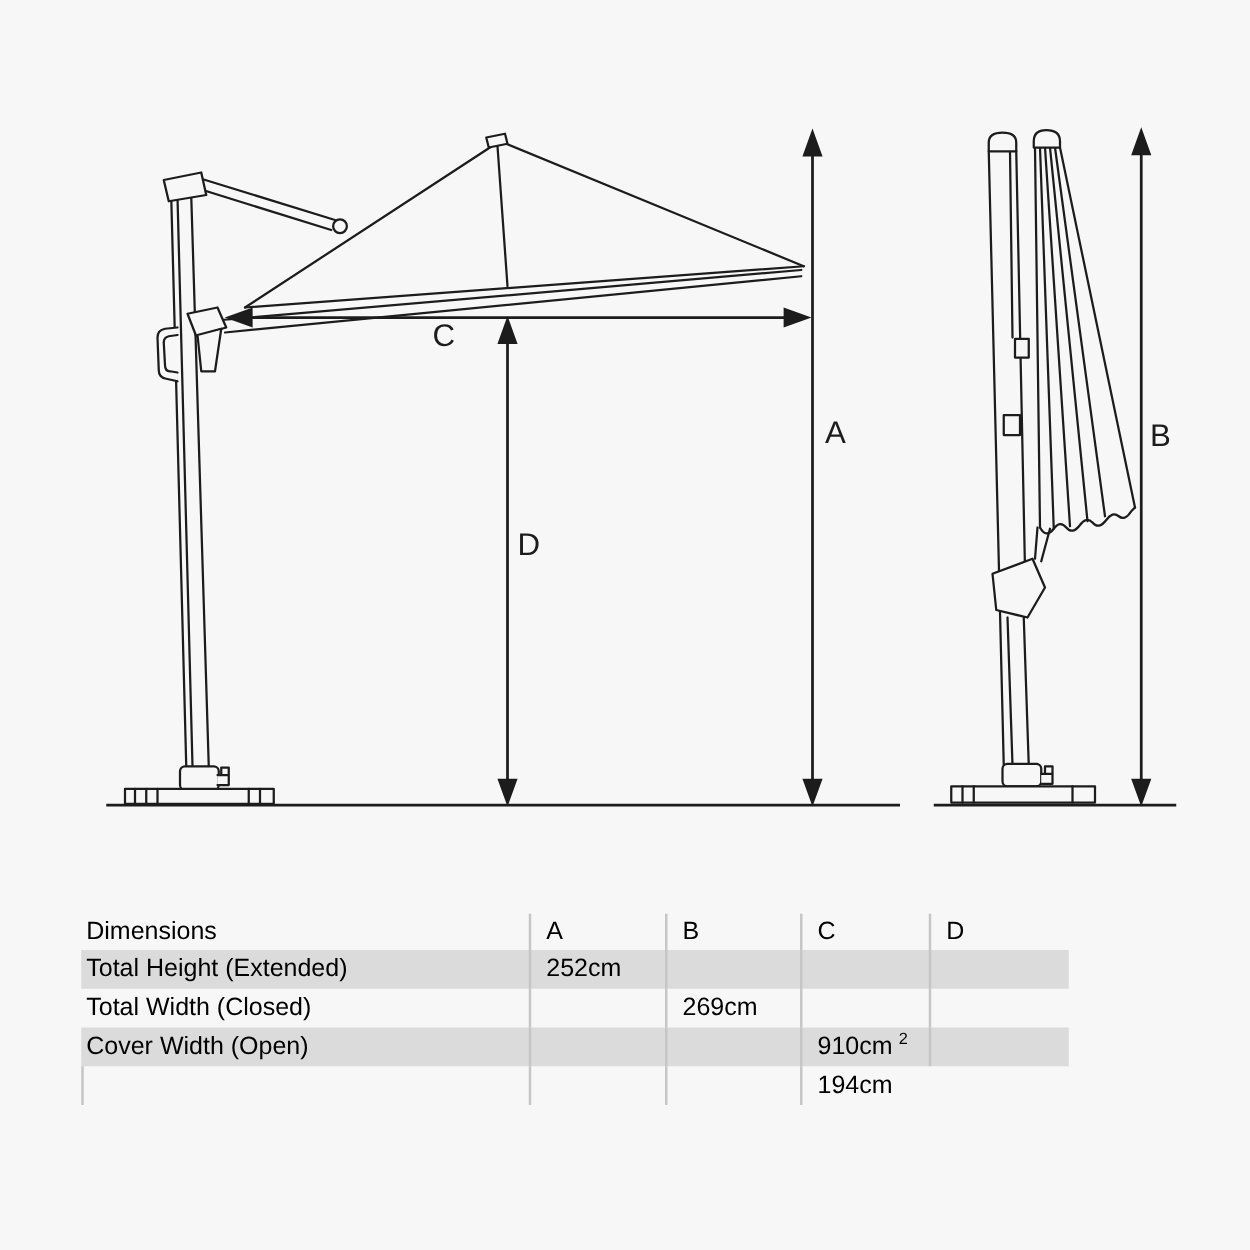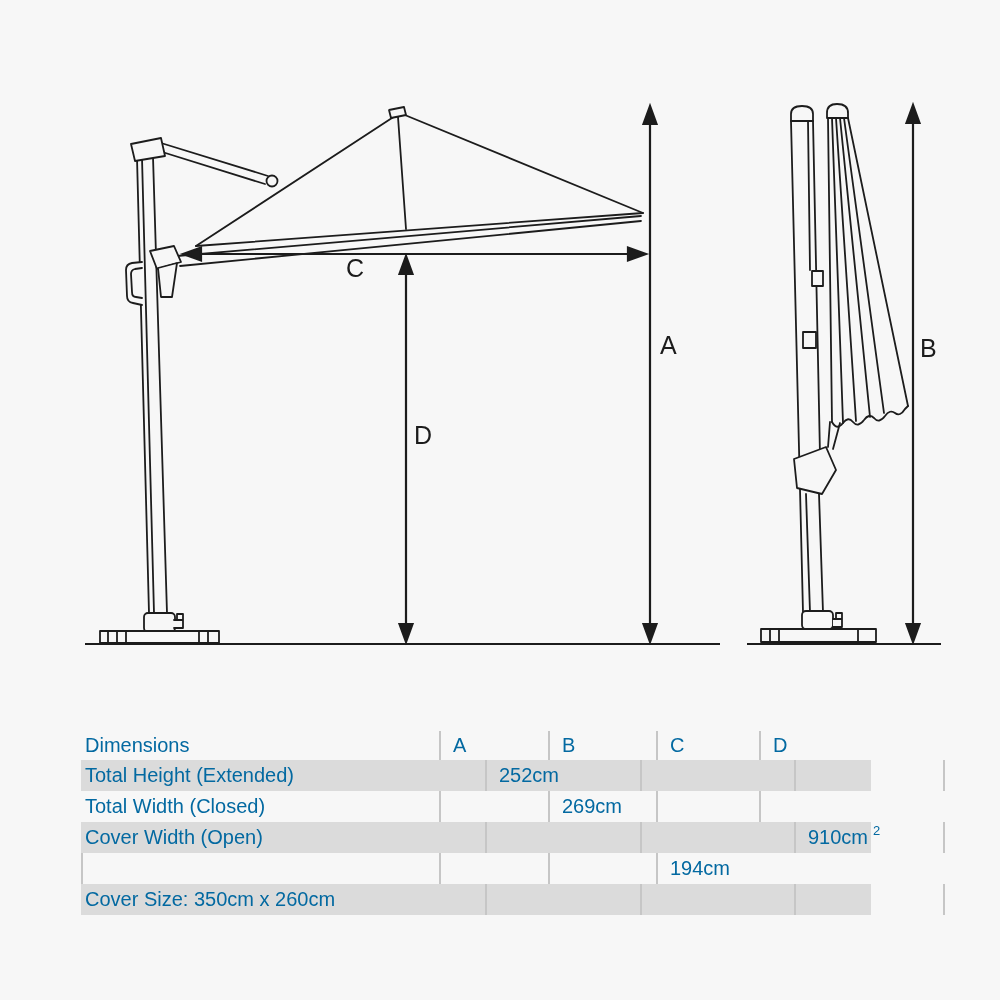--- a/index.html
+++ b/index.html
@@ -18,31 +18,30 @@
   }
   .diagram-svg text{
     font-family:"Liberation Sans", sans-serif;
     font-size:25px;
     fill:#1c1c1c;
   }
   
   .dim-table{
     position:absolute;
     left:65px;top:731px;width:790px;
-    color:#0369a1;
-    margin-left:16px;
+    color:#000000;
   }
   .t-row{
     display:grid;
     grid-template-columns:358px 109px 108px 103px 112px;
     height:31px;
     align-items:stretch;
   }
   .t-row.header{height:29px;}
-  .t-row.shaded{background:#dbdbdb;gap:46px;}
+  .t-row.shaded{background:#dbdbdb;}
   .cell{
     font-size:20px;
     display:flex;
     align-items:center;
     padding-left:12px;
     border-left:2px solid #c6c6c6;
     overflow:hidden;
     white-space:nowrap;
   }
   .cell.first{
@@ -188,22 +187,15 @@
       <div class="cell"></div>
     </div>
 
     <div class="t-row">
       <div class="cell"></div>
       <div class="cell"></div>
       <div class="cell"></div>
       <div class="cell">194cm</div>
     </div>
 
-    <div class="t-row shaded">
-      <div class="cell first">Cover Size: 350cm x 260cm</div>
-      <div class="cell"></div>
-      <div class="cell"></div>
-      <div class="cell"></div>
-      <div class="cell"></div>
-    </div>
 
   </div>
 </div>
 
 </body></html>

